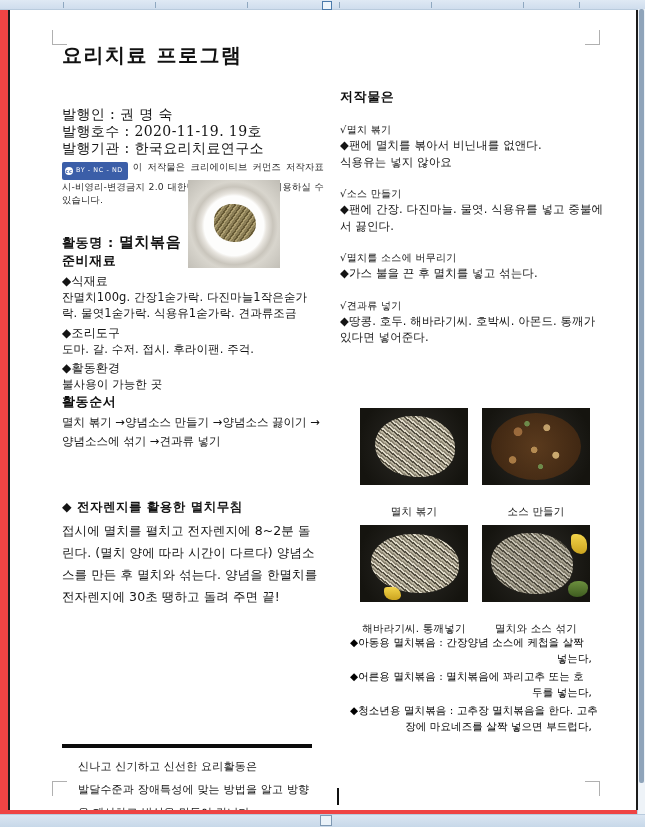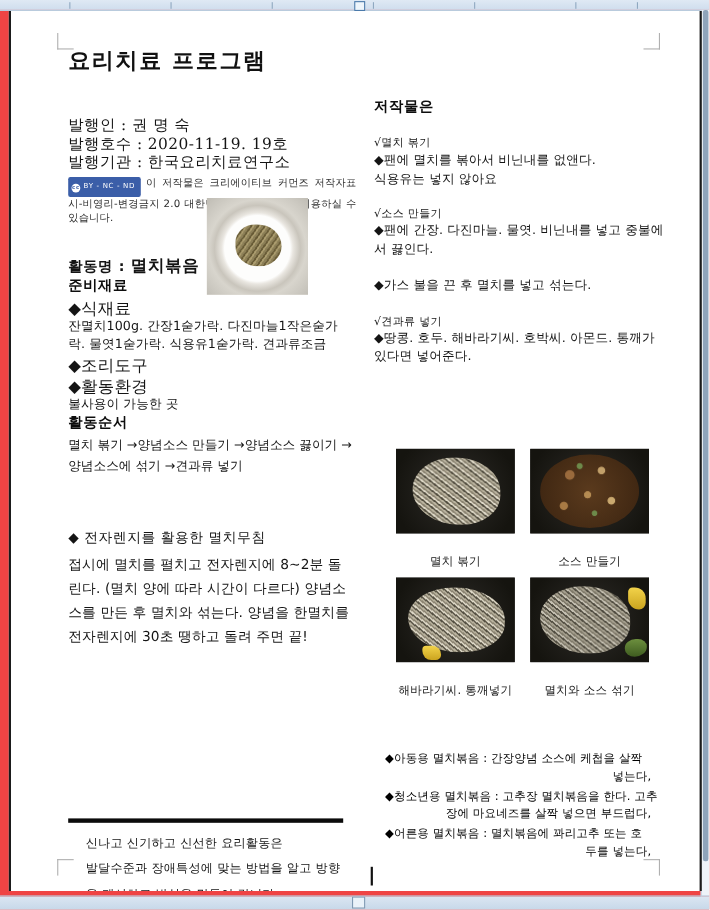--- a/index.html
+++ b/index.html
@@ -185,21 +185,21 @@
     width: 92px; height: 88px;
     border: 0;
     overflow: hidden;
     background: #dedad3;
   }
 
   .sec-prep { margin-top: 52px; }
   .sec-steps { margin-top: 24px; }
 
   .bullet {
-    font-size: 15px;
+    font-size: 12px;
     line-height: 16px;
     letter-spacing: 0.2px;
     margin-top: 3px;
   }
   .body-line {
     font-size: 11.5px;
     line-height: 16.5px;
     letter-spacing: 0.1px;
   }
   .body-line.wrap {
@@ -209,21 +209,21 @@
   .flow {
     font-size: 11.5px;
     line-height: 19px;
     width: 258px;
     margin-top: 2px;
   }
 
   .micro-head {
     margin-top: 48px;
     font-size: 12.5px;
-    font-weight: normal;
+    font-weight: bold;
     letter-spacing: 0.5px;
   }
   .micro-body {
     margin-top: 4px;
     font-size: 12.5px;
     line-height: 22px;
     width: 258px;
     letter-spacing: 0.1px;
   }
 
@@ -286,21 +286,21 @@
     padding-top: 18px;
     letter-spacing: 0.2px;
     color: #161616;
     white-space: nowrap;
   }
   .photo-row.second { margin-top: 6px; align-items: center; }
 
   .variants {
     position: absolute;
     left: 340px;
-    top: 672px;
+    top: 624px;
     width: 270px;
   }
   .variant {
     font-size: 10.5px;
     line-height: 16px;
     letter-spacing: 0.1px;
     margin-bottom: 2px;
   }
   .variant .cont {
     display: block;
@@ -419,20 +419,21 @@
         <span>활동명 :</span>
         <span class="big">멸치볶음</span>
       </div>
 
       <h2 class="sec sec-prep">준비재료</h2>
 
       <div class="bullet">◆식재료</div>
       <div class="body-line wrap">잔멸치100g. 간장1숟가락. 다진마늘1작은숟가락. 물엿1숟가락. 식용유1숟가락. 견과류조금</div>
 
       <div class="bullet">◆조리도구</div>
+      <div class="body-line wrap">도마. 갈. 수저. 접시. 후라이팬. 주걱.</div>
 
       <div class="bullet">◆활동환경</div>
       <div class="body-line wrap">불사용이 가능한 곳</div>
 
       <h2 class="sec sec-steps">활동순서</h2>
       <div class="flow">멸치 볶기 →양념소스 만들기 →양념소스 끓이기 → 양념소스에 섞기 →견과류 넣기</div>
 
       <div class="micro-head">◆ 전자렌지를 활용한 멸치무침</div>
       <div class="micro-body">접시에 멸치를 펼치고 전자렌지에 8~2분 돌린다. (멸치 양에 따라 시간이 다르다) 양념소스를 만든 후 멸치와 섞는다. 양념을 한멸치를 전자렌지에 30초 땡하고 돌려 주면 끝!</div>
     </div>
@@ -446,24 +447,25 @@
       <h2 class="sec r-head">저작물은</h2>
 
       <div class="step-block">
         <div class="step-title">√멸치 볶기</div>
         <div class="step-line">◆팬에 멸치를 볶아서 비닌내를 없앤다.</div>
         <div class="step-line"> 식용유는 넣지 않아요</div>
       </div>
 
       <div class="step-block">
         <div class="step-title">√소스 만들기</div>
-        <div class="step-line">◆팬에 간장. 다진마늘. 물엿. 비닌내를 넣고 중불에서 끓인다.</div>
+        <div class="step-line">◆팬에 간장. 다진마늘. 물엿. 식용유를 넣고 중불에서 끓인다.</div>
       </div>
 
       <div class="step-block">
+        <div class="step-title">√멸치를 소스에 버무리기</div>
         <div class="step-line">◆가스 불을 끈 후 멸치를 넣고 섞는다.</div>
       </div>
 
       <div class="step-block">
         <div class="step-title">√견과류 넣기</div>
         <div class="step-line">◆땅콩. 호두. 해바라기씨. 호박씨. 아몬드. 통깨가 있다면 넣어준다.</div>
       </div>
     </div>
 
     <div class="photo-grid">
@@ -504,26 +506,26 @@
         </div>
       </div>
     </div>
 
     <div class="variants">
       <div class="variant">
         <span>◆아동용 멸치볶음 : 간장양념 소스에 케첩을 살짝</span>
         <span class="cont">넣는다,</span>
       </div>
       <div class="variant">
+        <span>◆어른용 멸치볶음 : 멸치볶음에 꽈리고추 또는 호</span>
+        <span class="cont">두를 넣는다,</span>
+      </div>
+      <div class="variant">
         <span>◆청소년용 멸치볶음 : 고추장 멸치볶음을 한다. 고추</span>
         <span class="cont">장에 마요네즈를 살짝 넣으면 부드럽다,</span>
-      </div>
-      <div class="variant">
-        <span>◆어른용 멸치볶음 : 멸치볶음에 꽈리고추 또는 호</span>
-        <span class="cont">두를 넣는다,</span>
       </div>
     </div>
 
     <div class="rule"></div>
     <div class="footer">
       <div>신나고 신기하고 신선한 요리활동은</div>
       <div>발달수준과 장애특성에 맞는 방법을 알고 방향</div>
       <div>을 제시하고 방식을 만들어 갑니다,</div>
     </div>
 

